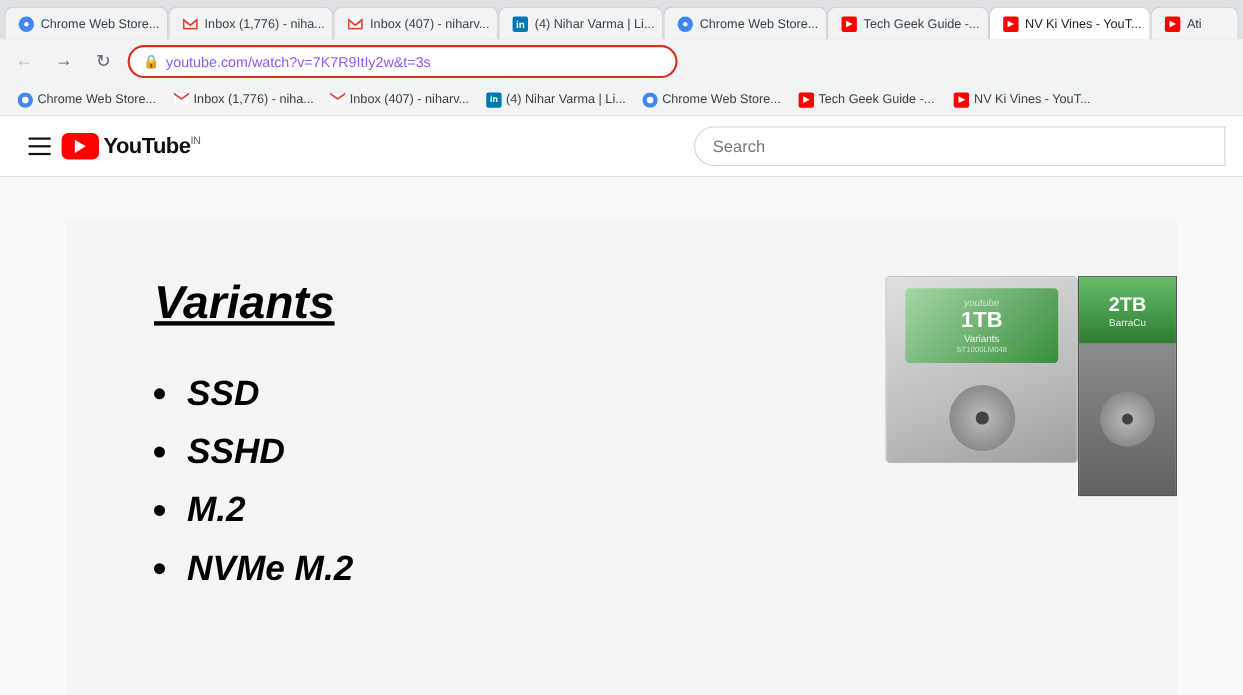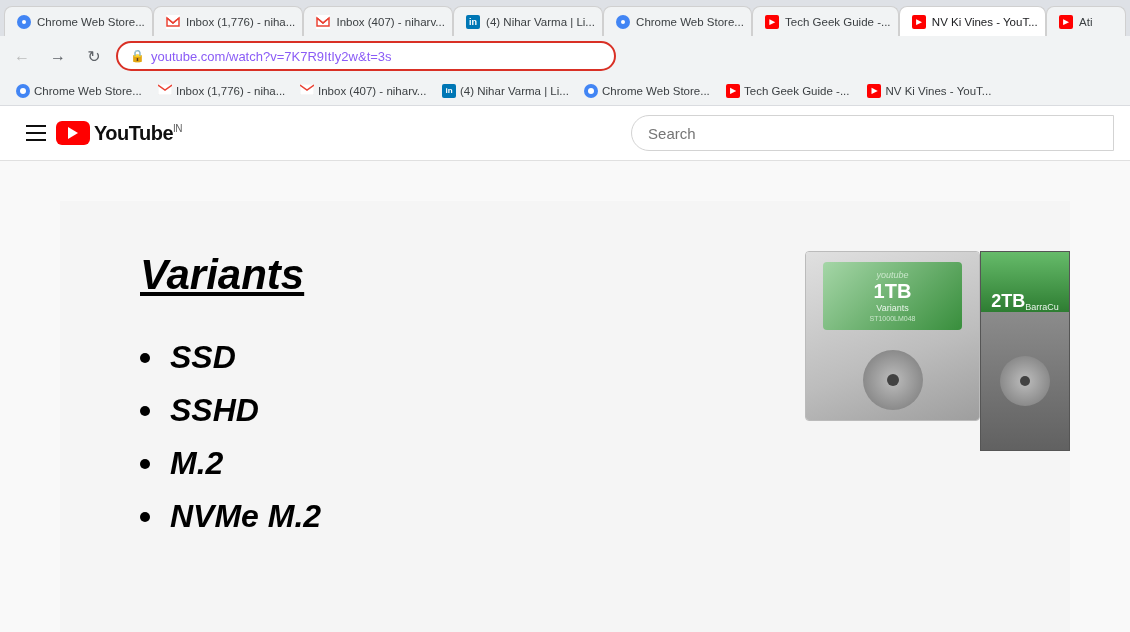--- a/index.html
+++ b/index.html
@@ -313,22 +313,22 @@
       align-items: center;
       justify-content: center;
       position: relative;
     }
 
     .hdd-green-strip {
       width: 100%;
       height: 60px;
       background: linear-gradient(180deg, #66bb6a, #2e7d32);
       display: flex;
-      flex-direction: row;
-      align-items: flex-end;
+      flex-direction: column;
+      align-items: center;
       justify-content: center;
     }
   </style>
 </head>
 <body>
 
 <div class="browser-chrome">
 
   <div class="tabs-bar">
     <div class="tab">

